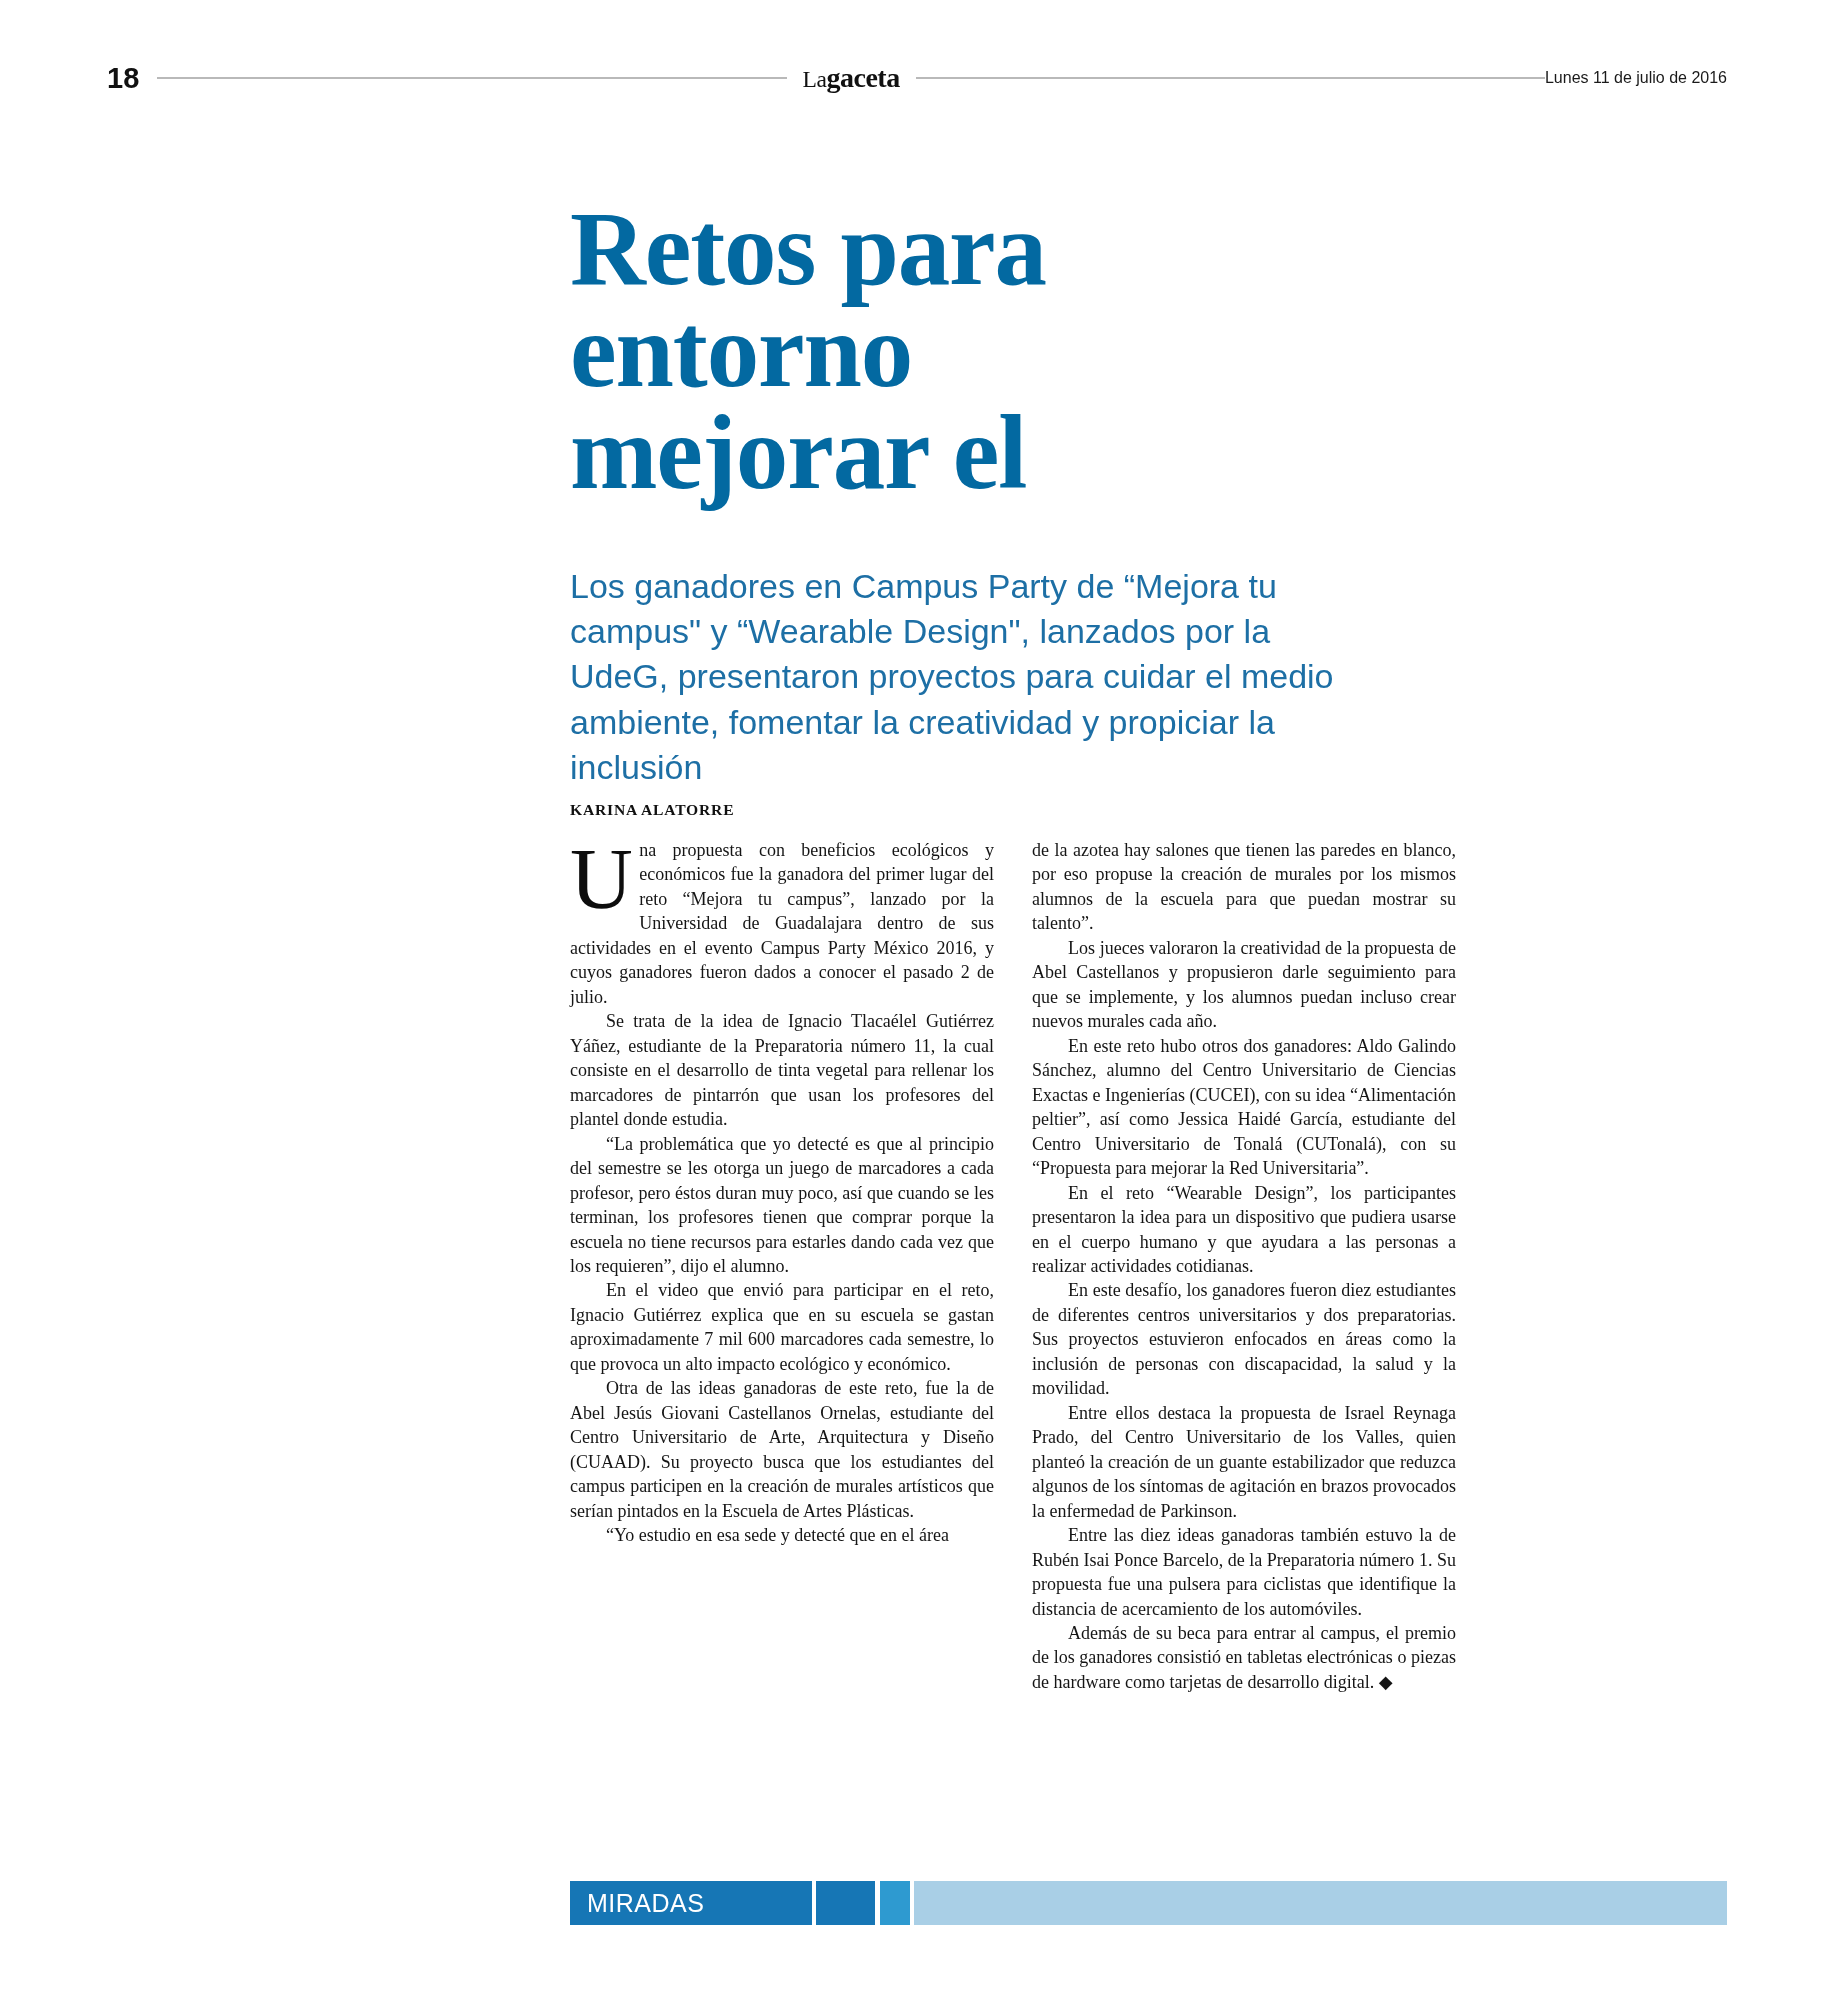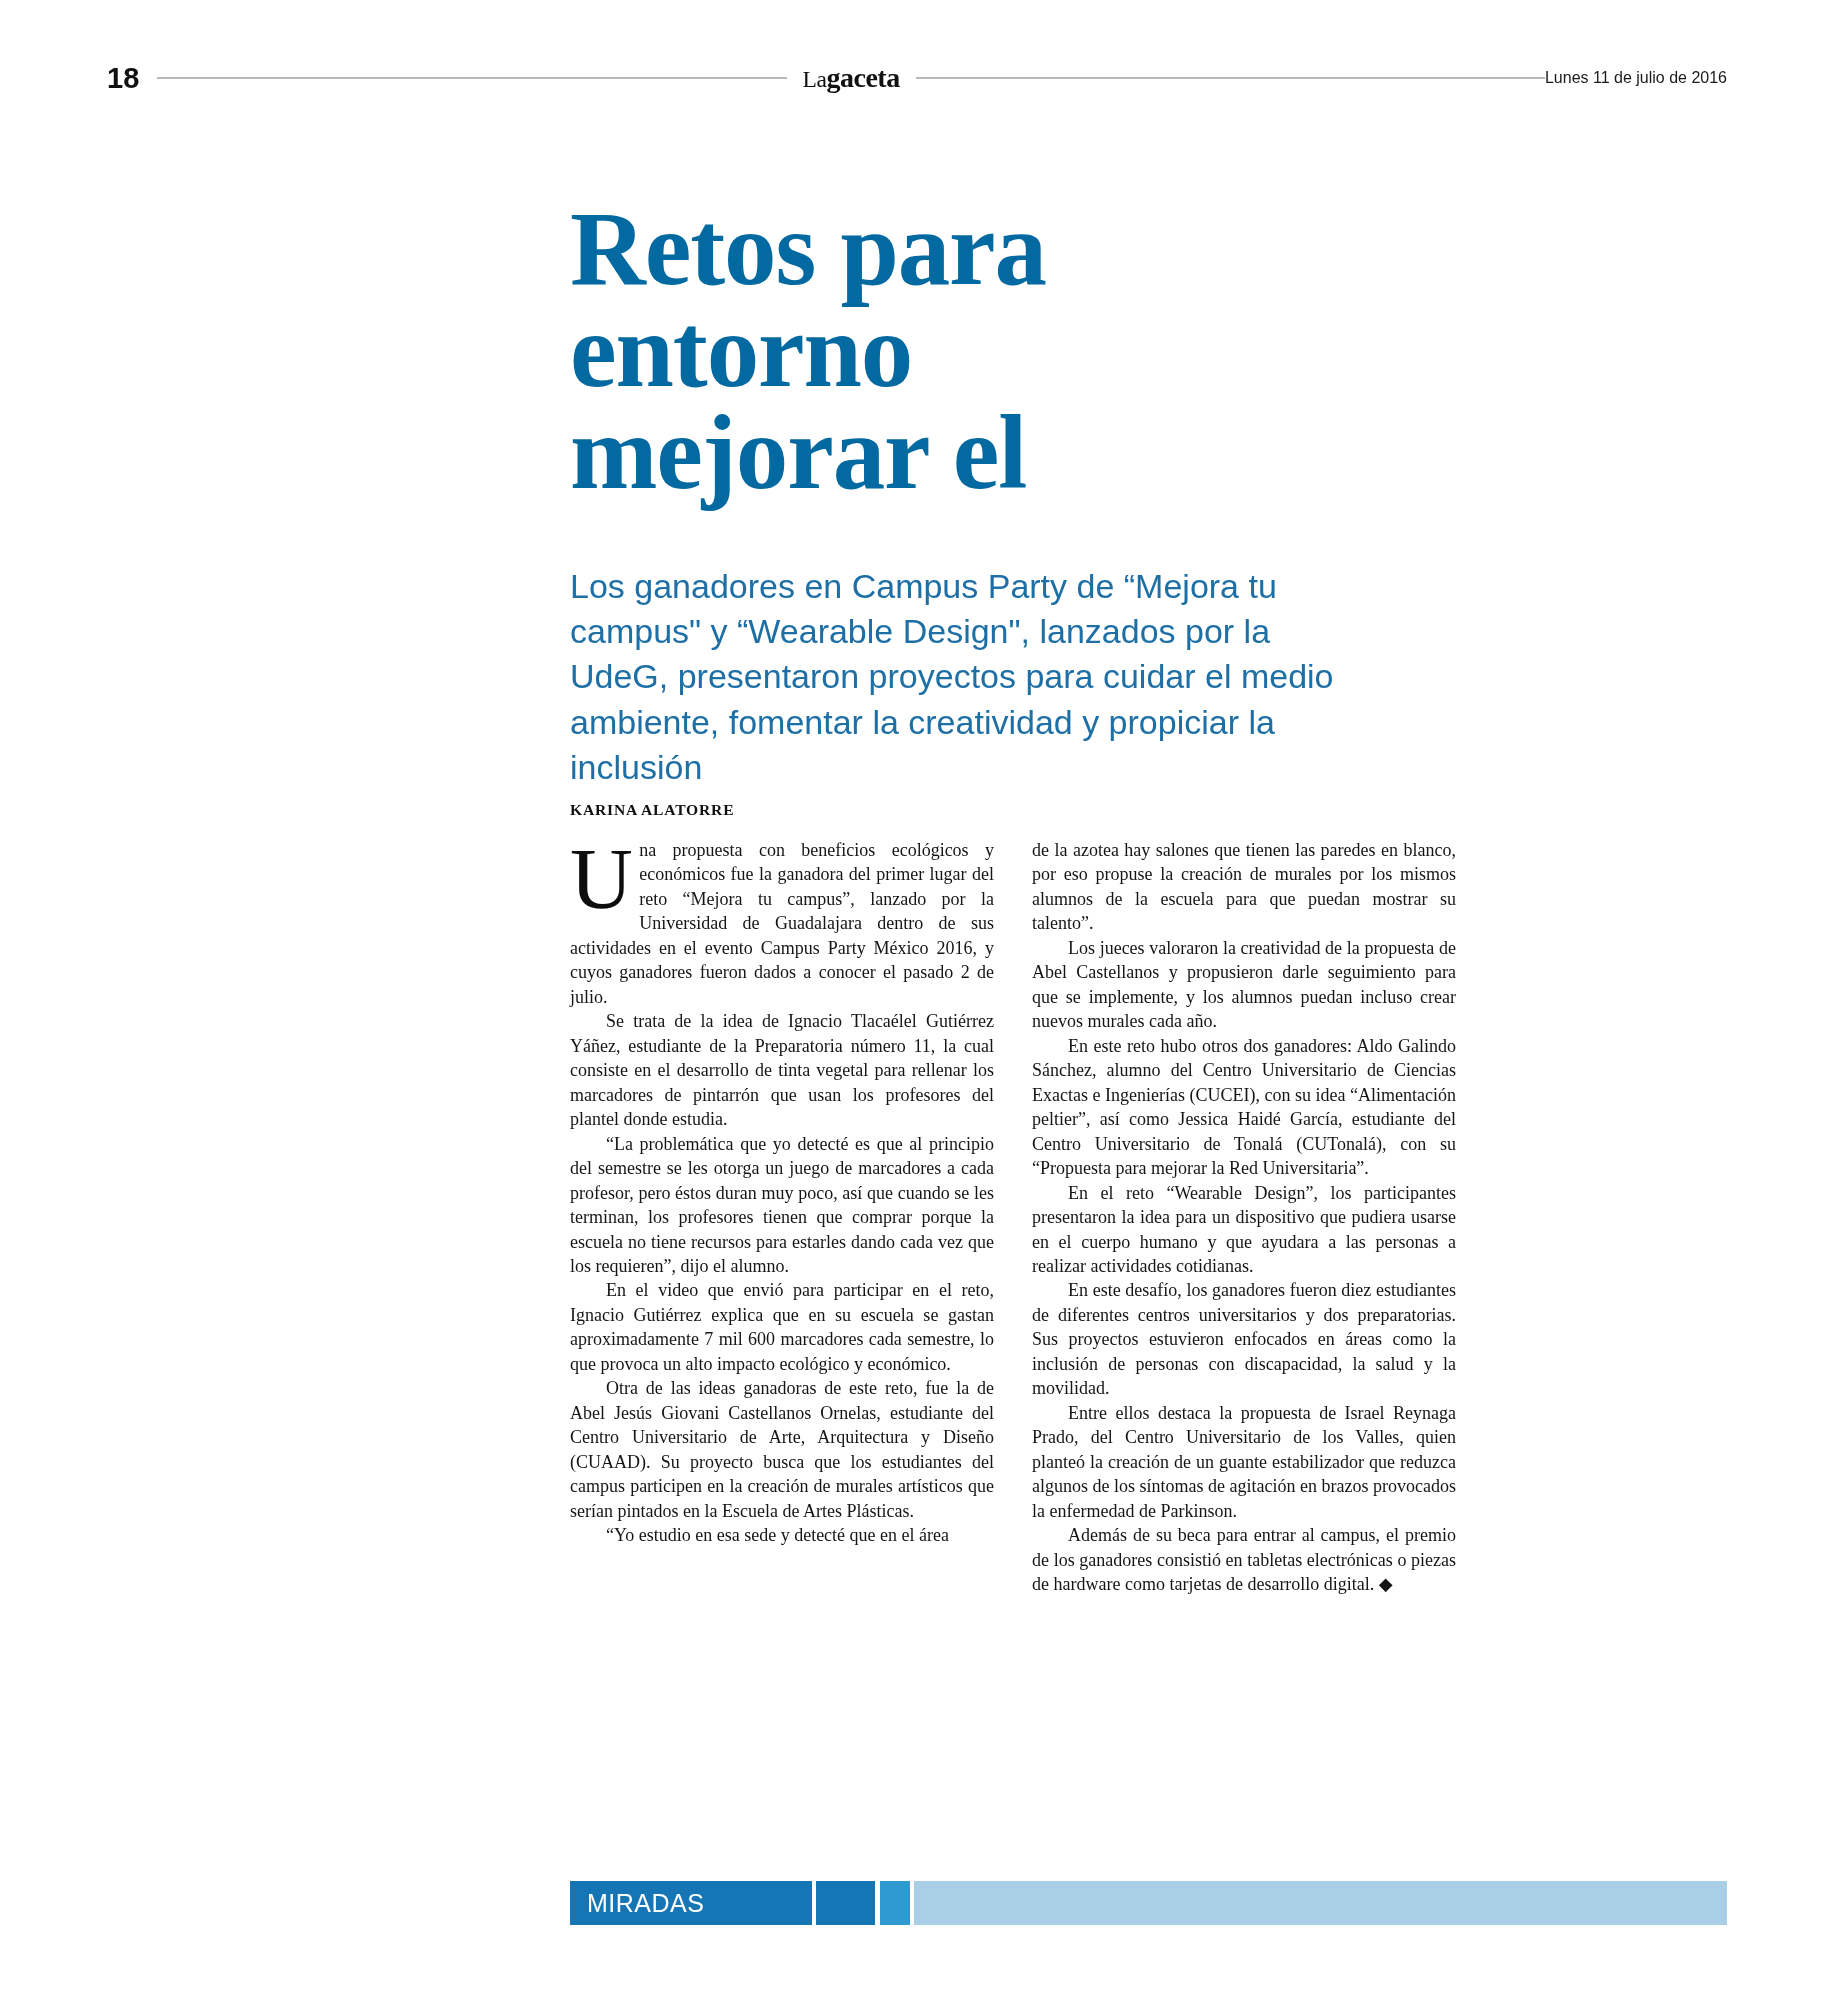--- a/index.html
+++ b/index.html
@@ -202,20 +202,21 @@
     <p>“Yo estudio en esa sede y detecté que en el área</p>
   </div>
 
   <div class="col col-right">
     <p class="first">de la azotea hay salones que tienen las paredes en blanco, por eso propuse la creación de murales por los mismos alumnos de la escuela para que puedan mostrar su talento”.</p>
     <p>Los jueces valoraron la creatividad de la propuesta de Abel Castellanos y propusieron darle seguimiento para que se implemente, y los alumnos puedan incluso crear nuevos murales cada año.</p>
     <p>En este reto hubo otros dos ganadores: Aldo Galindo Sánchez, alumno del Centro Universitario de Ciencias Exactas e Ingenierías (CUCEI), con su idea “Alimentación peltier”, así como Jessica Haidé García, estudiante del Centro Universitario de Tonalá (CUTonalá), con su “Propuesta para mejorar la Red Universitaria”.</p>
     <p>En el reto “Wearable Design”, los participantes presentaron la idea para un dispositivo que pudiera usarse en el cuerpo humano y que ayudara a las personas a realizar actividades cotidianas.</p>
     <p>En este desafío, los ganadores fueron diez estudiantes de diferentes centros universitarios y dos preparatorias. Sus proyectos estuvieron enfocados en áreas como la inclusión de personas con discapacidad, la salud y la movilidad.</p>
     <p>Entre ellos destaca la propuesta de Israel Reynaga Prado, del Centro Universitario de los Valles, quien planteó la creación de un guante estabilizador que reduzca algunos de los síntomas de agitación en brazos provocados la enfermedad de Parkinson.</p>
+    <p>Entre las diez ideas ganadoras también estuvo la de Rubén Isai Ponce Barcelo, de la Preparatoria número 1. Su propuesta fue una pulsera para ciclistas que identifique la distancia de acercamiento de los automóviles.</p>
     <p>Además de su beca para entrar al campus, el premio de los ganadores consistió en tabletas electrónicas o piezas de hardware como tarjetas de desarrollo digital. ◆</p>
   </div>
 
   <div class="footer-band">
     <div class="band-main">
       <span class="band-label">MIRADAS</span>
     </div>
     <div class="band-b"></div>
     <div class="band-c"></div>
     <div class="band-d"></div>

